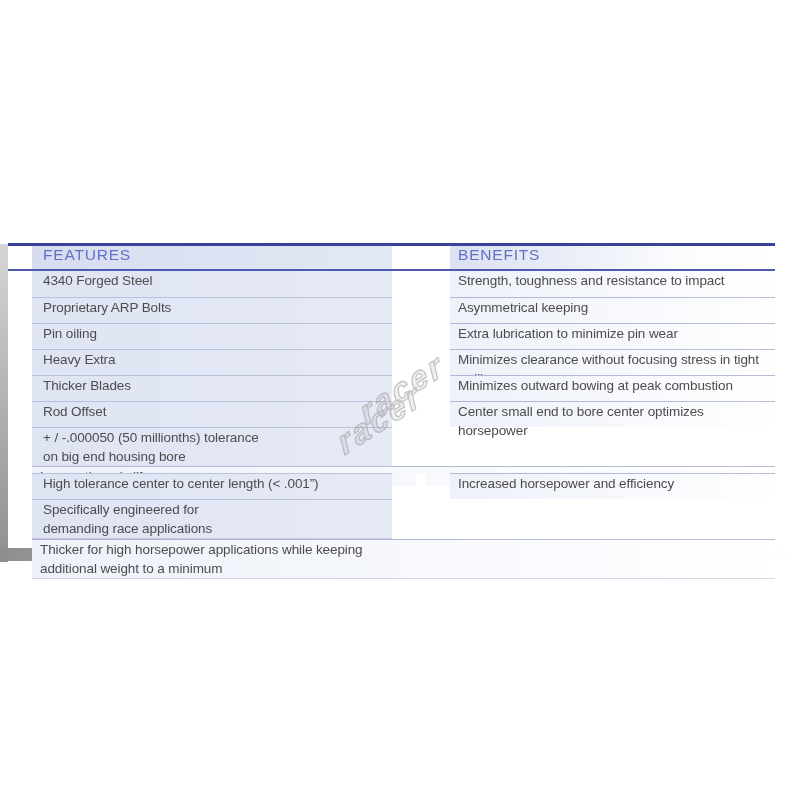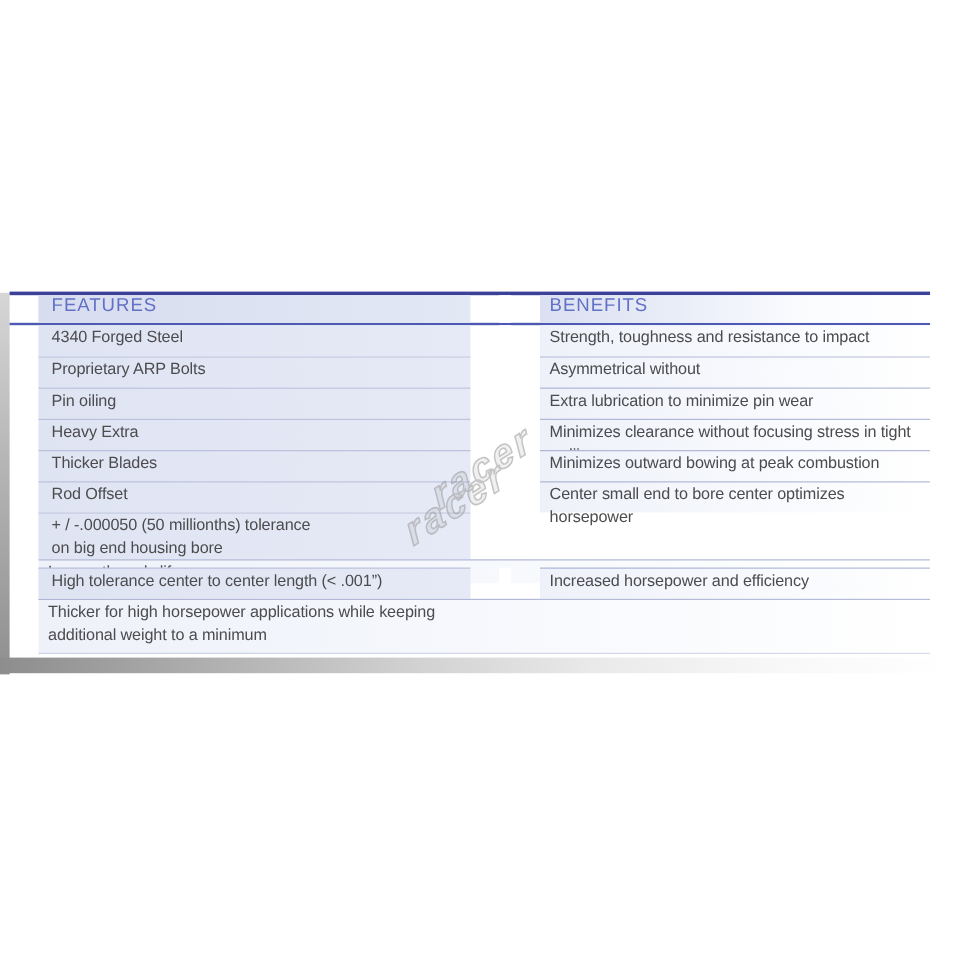--- a/index.html
+++ b/index.html
@@ -132,21 +132,21 @@
             <span class="cell-text">Strength, toughness and resistance to impact</span>
           </div>
       </div>
 
       <div class="row single">
         <div class="cell-f">
             <span class="cell-text">Proprietary ARP Bolts</span>
           </div>
         <div class="cell-gap"></div>
         <div class="cell-b">
-            <span class="cell-text">Asymmetrical without</span>
+            <span class="cell-text">Asymmetrical keeping</span>
           </div>
       </div>
 
       <div class="row single">
         <div class="cell-f">
             <span class="cell-text">Pin oiling</span>
           </div>
         <div class="cell-gap"></div>
         <div class="cell-b">
             <span class="cell-text">Extra lubrication to minimize pin wear</span>
@@ -198,20 +198,24 @@
         <div class="cell-f">
             <span class="cell-text">High tolerance center to center length (&lt; .001”)</span>
           </div>
         <div class="cell-gap"></div>
         <div class="cell-b">
             <span class="cell-text">Increased horsepower and efficiency</span>
           </div>
       </div>
 
       <div class="row double">
+        <div class="cell-f">
+            <span class="cell-text">Specifically engineered for
+demanding race applications</span>
+          </div>
         <div class="cell-gap"></div>
         <div class="cell-b">
             <span class="cell-text">Thicker for high horsepower applications while keeping
 additional weight to a minimum</span>
           </div>
       </div>
 
     </div>
   </div>
 

